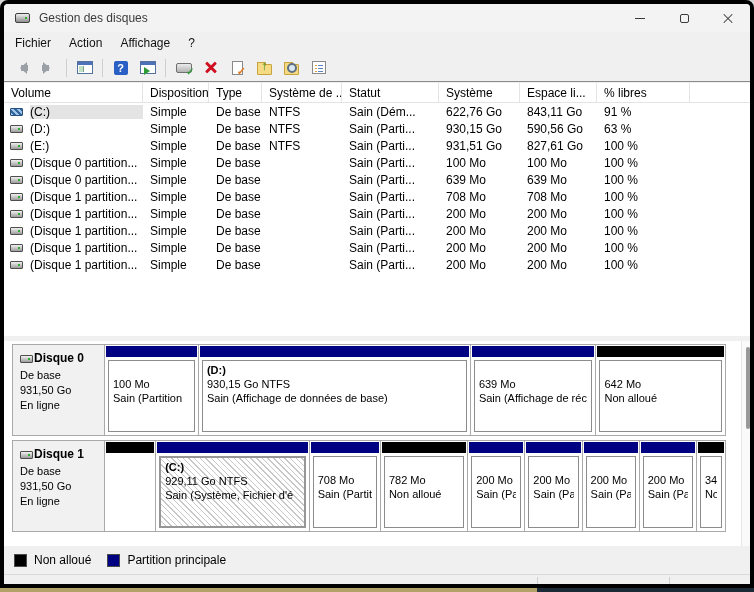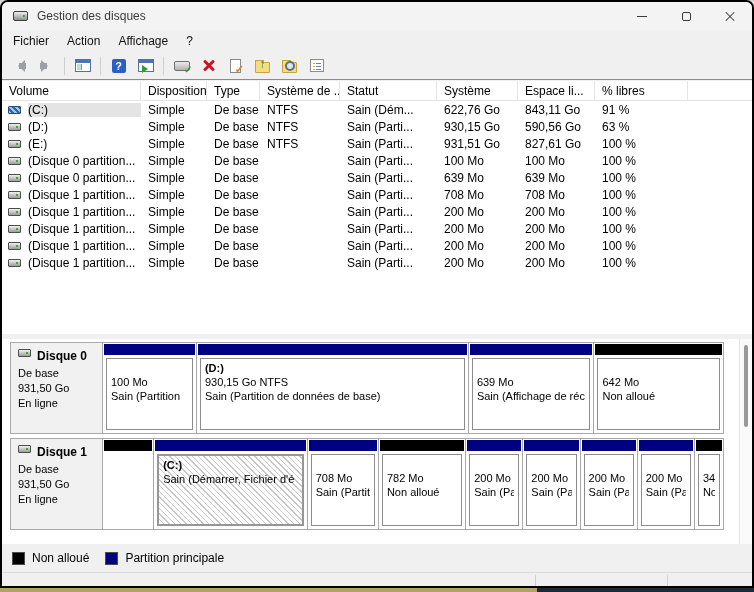--- a/index.html
+++ b/index.html
@@ -7,21 +7,21 @@
   body {
     width:754px; height:592px; position:relative; overflow:hidden;
     font-family:"Liberation Sans", sans-serif; background:#d6d6d6;
   }
   
   .desk-left  { position:absolute; left:0;   top:585px; width:537px; height:7px; background:#b2a26a; }
   .desk-right { position:absolute; left:537px; top:583px; width:217px; height:9px; background:#1c2a38; }
 
   .window {
     position:absolute; left:0; top:0; width:754px; height:588px;
-    background:#f0f0f0; border:2px solid #000000;
+    background:#f0f0f0; border:4px solid #000000;
     border-radius:8px 8px 0 0; overflow:hidden;
   }
 
   
   .titlebar { height:28px; display:flex; align-items:center; padding-left:11px; background:#f3f3f3; }
   .app-icon { width:15px; height:10px; background:linear-gradient(#efefef,#8f8f8f);
               border:1px solid #3f3f3f; border-radius:2px; position:relative; }
   .app-icon::after { content:""; position:absolute; right:2px; top:3px; width:2px; height:2px; background:#2fae2f; }
   .title-text { font-size:12px; color:#3a3a3a; margin-left:9px; }
   .caption { margin-left:auto; display:flex; height:100%; }
@@ -99,21 +99,21 @@
   .icon-drive.c::after { display:none; }
   .vol-text { overflow:hidden; white-space:nowrap; }
   .vol-text.selected { background:#e4e4e4; flex:1; }
 
   
   .splitter { position:absolute; top:332px; left:0; width:752px; height:5px; background:#f0f0f0; }
   .graph-pane { position:absolute; top:337px; left:0; width:752px; height:205px; background:#fff; }
 
   .disk-row { position:absolute; left:8px; width:714px; height:92px; border:1px solid #a9a9a9; display:flex; background:#fff; }
   .disk-label { flex:0 0 92px; background:#f1f1f1; border-right:1px solid #a9a9a9; padding:6px 0 0 7px; font-size:11px; line-height:15px; color:#000; }
-  .disk-name { font-size:12px; font-weight:bold; display:flex; gap:6px; margin-bottom:2px; }
+  .disk-name { font-size:12px; font-weight:bold; display:flex; align-items:center; gap:1px; margin-bottom:2px; }
   .disk-name .icon-drive { margin-right:0; }
   .partitions { flex:1; display:flex; }
   .part { position:relative; border-left:1px solid #a9a9a9; overflow:hidden; }
   .part:first-child { border-left:none; }
   .part-band { height:11px; margin:1px 1px 0 1px; }
   .part-body { position:absolute; left:3px; right:3px; top:15px; bottom:3px; border:1px solid #8c8c8c;
                background:#fff; font-size:11px; line-height:14px; padding:2px 4px; overflow:hidden;
                white-space:nowrap; color:#000; }
   .part-body.sel { border:2px solid #969696;
                background:repeating-linear-gradient(45deg,#ffffff 0 3px,#c7c7c7 3px 4px); }
@@ -371,21 +371,21 @@
               <div class="pl pl1"></div>
               <div class="pl">100 Mo</div>
               <div class="pl">Sain (Partition</div>
             </div>
           </div>
           <div class="part" style="flex: 274 0 0px;">
             <div class="part-band" style="background: rgb(0, 0, 130);"></div>
             <div class="part-body">
               <div class="pl pl1">(D:)</div>
               <div class="pl">930,15 Go NTFS</div>
-              <div class="pl">Sain (Partition de données de base)</div>
+              <div class="pl">Sain (Affichage de données de base)</div>
             </div>
           </div>
           <div class="part" style="flex: 126 0 0px;">
             <div class="part-band" style="background: rgb(0, 0, 130);"></div>
             <div class="part-body">
               <div class="pl pl1"></div>
               <div class="pl">639 Mo</div>
               <div class="pl">Sain (Affichage de récu</div>
             </div>
           </div>
@@ -410,21 +410,22 @@
           <div>En ligne</div>
         </div>
         <div class="partitions">
           <div class="part" style="flex: 50 0 0px;">
             <div class="part-band" style="background: rgb(0, 0, 0);"></div>
           </div>
           <div class="part" style="flex: 152 0 0px;">
             <div class="part-band" style="background: rgb(0, 0, 130);"></div>
             <div class="part-body sel">
               <div class="pl pl1">(C:)</div>
-              <div class="pl">Sain (Démarrer, Fichier d'é</div>
+              <div class="pl">929,11 Go NTFS</div>
+              <div class="pl">Sain (Système, Fichier d'é</div>
             </div>
           </div>
           <div class="part" style="flex: 70 0 0px;">
             <div class="part-band" style="background: rgb(0, 0, 130);"></div>
             <div class="part-body">
               <div class="pl pl1"></div>
               <div class="pl">708 Mo</div>
               <div class="pl">Sain (Partit</div>
             </div>
           </div>

